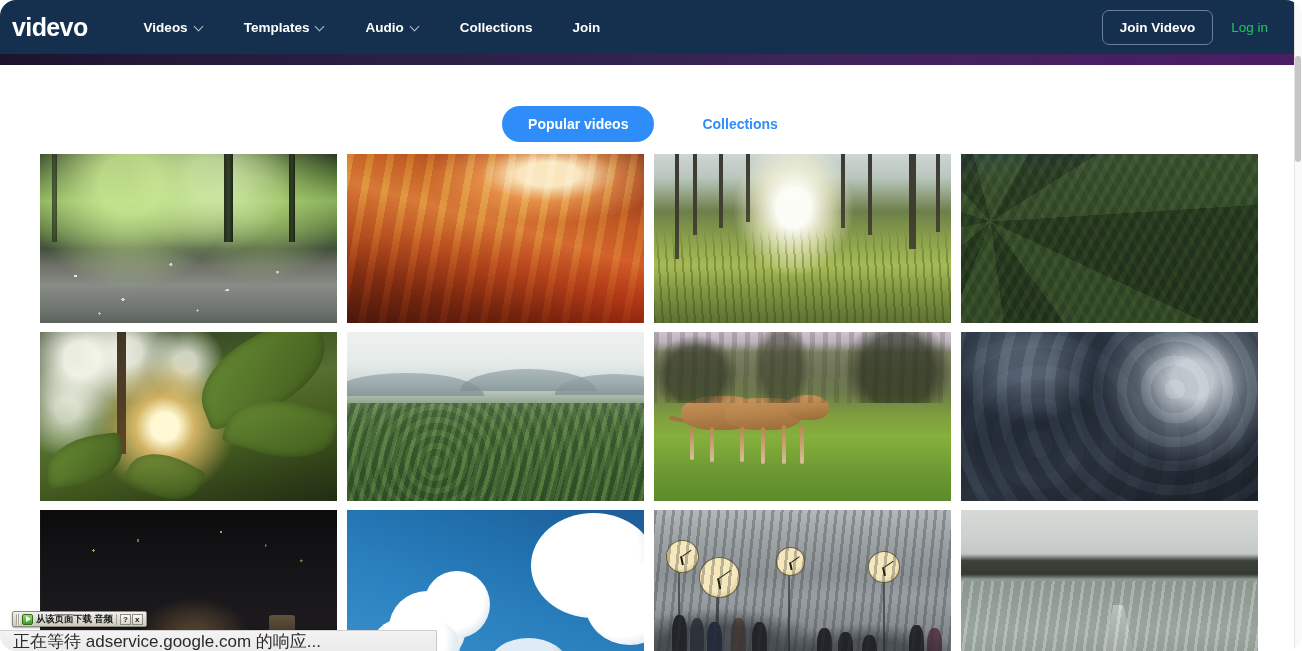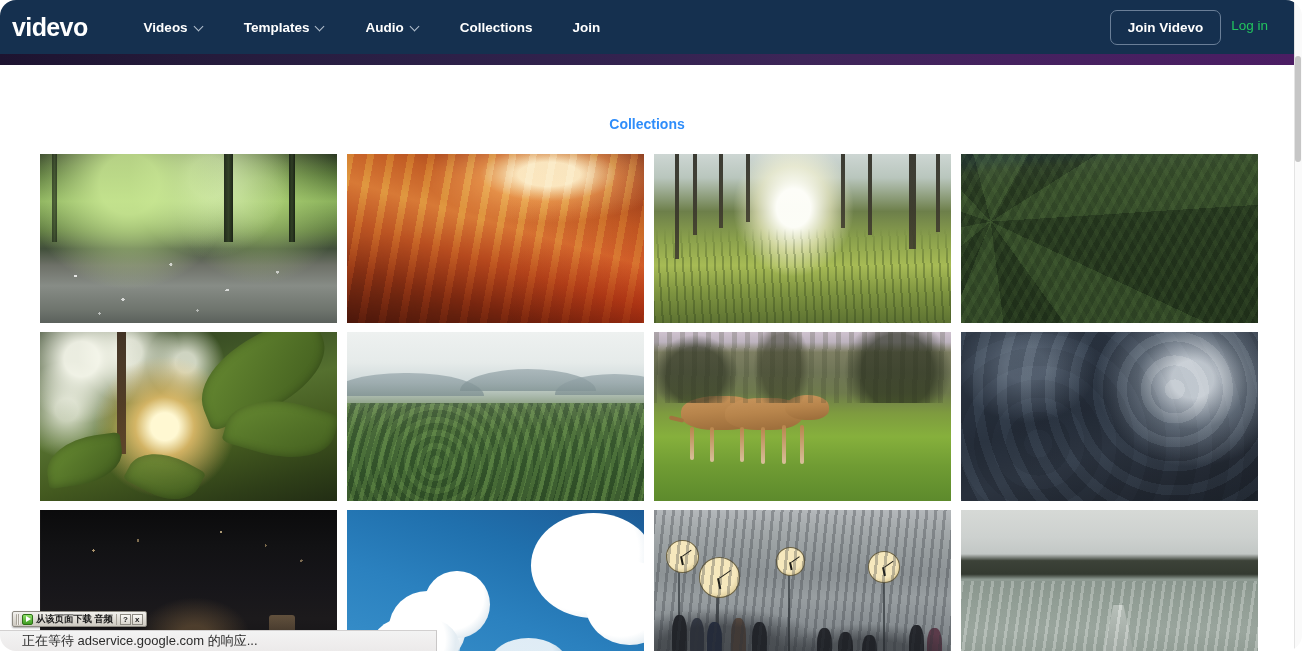--- a/index.html
+++ b/index.html
@@ -52,22 +52,23 @@
     content: "";
     position: absolute;
     left: 0; top: 0;
     width: 6px; height: 6px;
     border-right: 1.6px solid #cfd9e4;
     border-bottom: 1.6px solid #cfd9e4;
     transform: rotate(45deg);
   }
   .header-right {
     margin-left: auto;
-    display: flex; 
+    display: flex; align-items: center;
     margin-right: 16px;
+    gap: 8px;
   }
   .join-btn {
     border: 1px solid #6a7f98;
     border-radius: 7px;
     color: #ffffff;
     font-size: 13.5px;
     font-weight: 700;
     padding: 9px 17px;
     background: transparent;
     cursor: pointer;
@@ -465,22 +466,22 @@
 
   
   .statusbar {
     position: absolute;
     left: 0; bottom: 0;
     width: 437px; height: 21px;
     background: linear-gradient(180deg, #f3f3f3 0%, #eceaea 100%);
     border-top: 1px solid #d2d0d0;
     border-right: 1px solid #c9c7c7;
     display: flex; align-items: center;
-    padding-left: 22px;
-    font-size: 13px;
+    padding-left: 13px;
+    font-size: 17px;
     color: #2b2b2b;
     white-space: nowrap;
     z-index: 45;
   }
 
   
   .scrollbar-track {
     position: absolute;
     right: 0; top: 0;
     width: 8px; height: 651px;
@@ -527,20 +528,21 @@
 
     <div class="header-right">
       <button class="join-btn">Join Videvo</button>
       <a class="login-link">Log in</a>
     </div>
   </div>
 
   <div class="purple-strip"></div>
 
   <div class="tabs">
+    <div class="tab active">Popular videos</div>
     <div class="tab">Collections</div>
   </div>
 
   <div class="grid">
 
     <div class="card">
       <div class="scene s-rainforest">
         <div class="trunk" style="left:62%;width:9px;"></div>
         <div class="trunk" style="left:84%;width:6px;"></div>
         <div class="trunk" style="left:4%;width:5px;opacity:.7;"></div>

